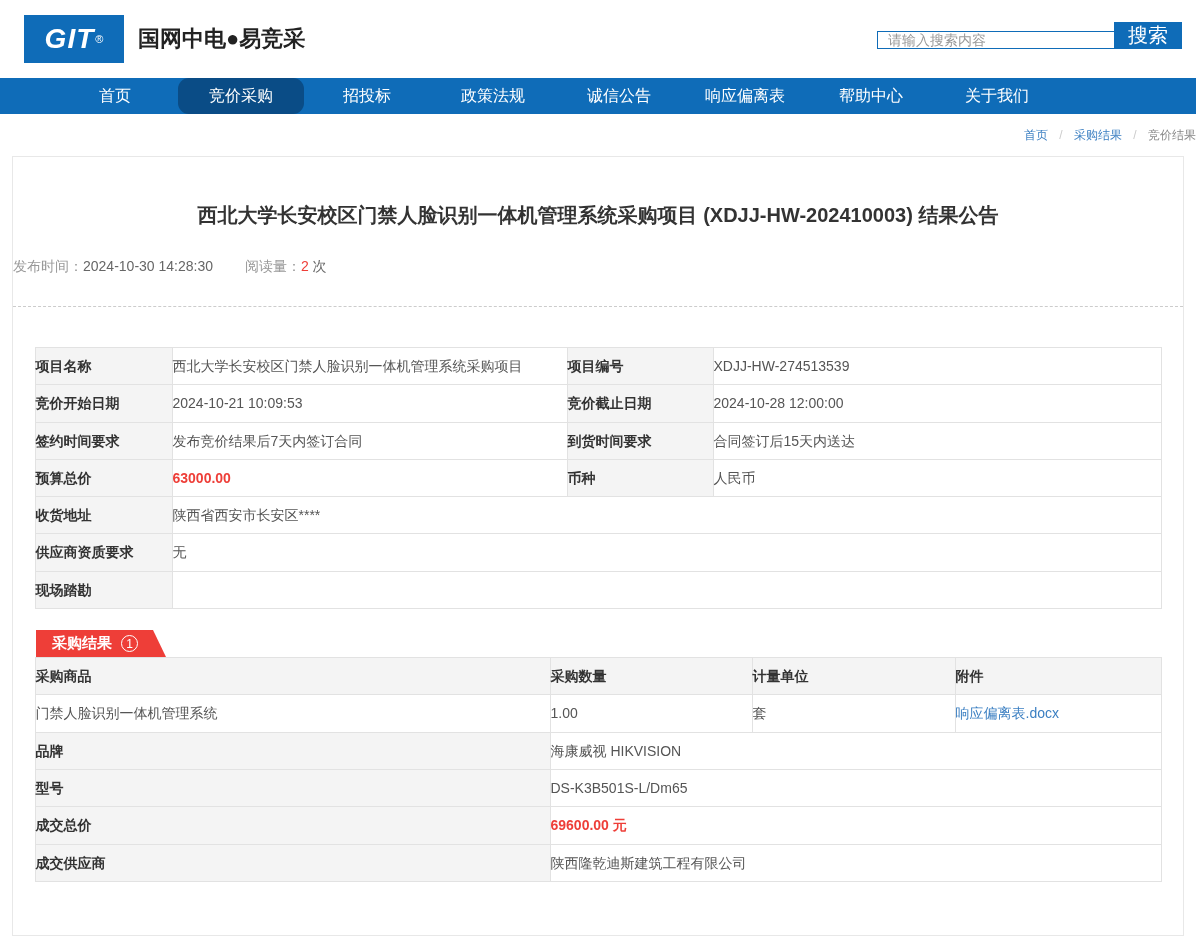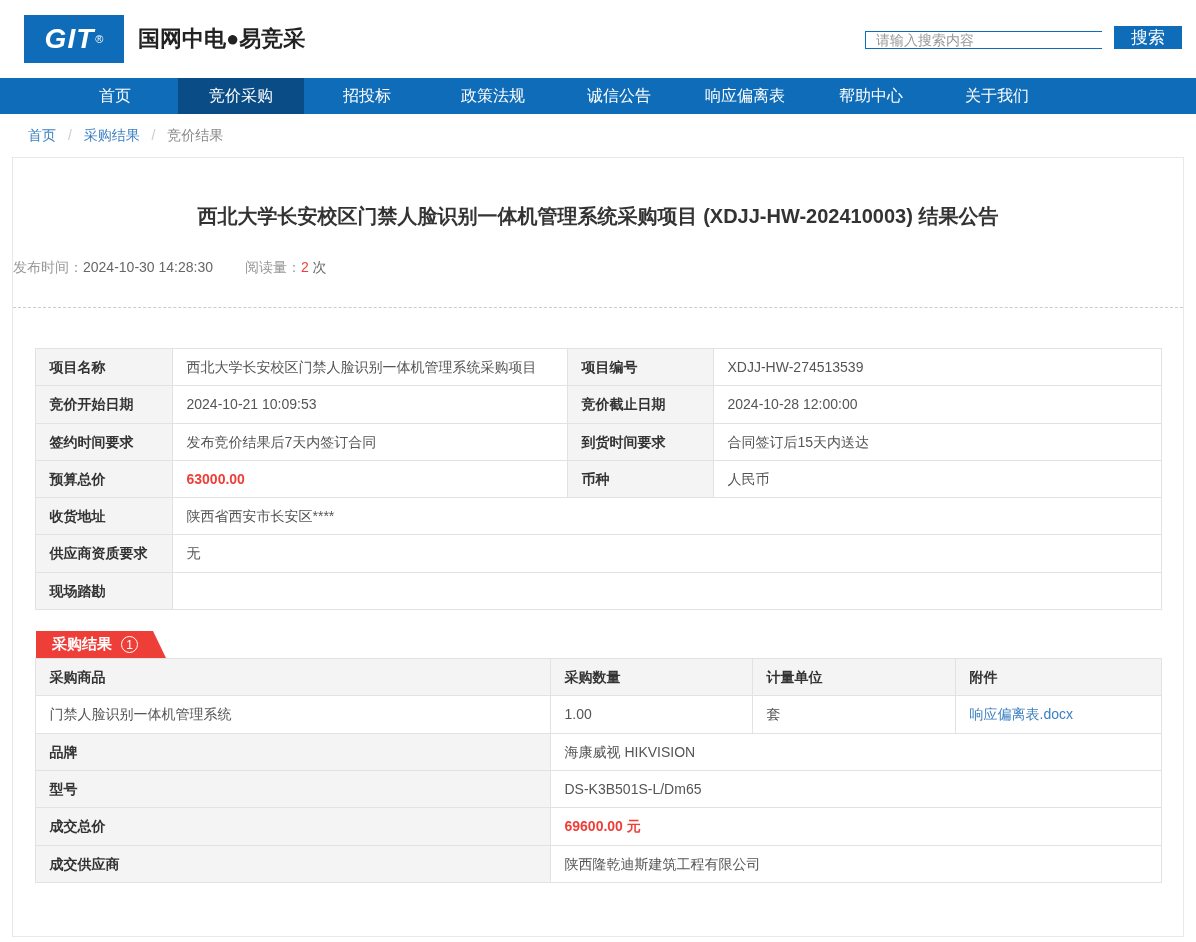--- a/index.html
+++ b/index.html
@@ -25,31 +25,31 @@
   .site-name{font-size:22px;font-weight:bold;color:#222;margin-left:14px;flex:1 1 auto;}
   .search-wrap{display:flex;align-items:flex-end;height:20px;}
   .search-input{
     width:237px;border:1px solid var(--brand-blue);border-right:none;
     padding:0 10px;font-size:14px;color:#333;outline:none;
     font-family:"Liberation Sans","DejaVu Sans",sans-serif;
   }
   .search-input::placeholder{color:#999;}
   .search-btn{
     width:68px;background:var(--brand-blue);color:#fff;border:none;
-    font-size:17px;cursor:pointer;font-family:"Liberation Sans","DejaVu Sans",sans-serif;margin-left:12px;
+    font-size:20px;cursor:pointer;font-family:"Liberation Sans","DejaVu Sans",sans-serif;
   }
   
   .nav-bar{background:var(--brand-blue);height:36px;display:flex;padding-left:52px;}
   .nav-item{
     width:126px;height:36px;line-height:36px;text-align:center;
     color:#fff;font-size:16px;cursor:pointer;
   }
-  .nav-item.active{background:var(--nav-active);}
-  
-  .breadcrumb{padding:13px 0 12px 28px;font-size:14px;color:#999;}
+  .nav-item.active{background:var(--nav-active);border-radius:11px;}
+  
+  .breadcrumb{padding:13px 0 12px 28px;font-size:12px;color:#999;text-align:right;}
   .breadcrumb .crumb-link{color:var(--link-blue);text-decoration:none;cursor:pointer;}
   .breadcrumb .crumb-sep{margin:0 8px;color:#ccc;}
   .breadcrumb .crumb-current{color:#888;}
   
   .card{
     margin:0 12px;border:1px solid #e8e8e8;background:#fff;
     padding-bottom:12px;min-height:780px;
   }
   .article-title{
     text-align:center;font-size:20px;font-weight:bold;color:#333;
@@ -57,21 +57,21 @@
   }
   .article-meta{text-align:left;margin-top:30px;font-size:14px;color:#999;}
   .article-meta .meta-label{color:#999;}
   .article-meta .meta-value{color:#666;}
   .article-meta .meta-views{margin-left:28px;}
   .article-meta .red{color:var(--accent-red);}
   .dashed-divider{border:none;border-top:1px dashed #ccc;margin:30px 0 0 0;}
   
   table{border-collapse:collapse;width:1126px;margin:0 auto;font-size:14px;table-layout:fixed;}
   .info-table{margin-top:40px;}
-  td,th{border:1px solid #e2e2e2;padding:8px 14px;vertical-align:middle;line-height:1.45;word-break:break-all;}
+  td,th{border:1px solid #e2e2e2;padding:8px 0;vertical-align:middle;line-height:1.45;word-break:break-all;}
   td.lbl,th{background:#f4f4f4;font-weight:bold;color:#333;text-align:left;}
   td.val{color:#555;background:#fff;}
   td.red{color:var(--accent-red);font-weight:bold;}
   tr{height:36px;}
   
   .result-ribbon{
     display:inline-flex;align-items:center;gap:9px;
     margin:21px 0 0 23px;background:var(--accent-red);color:#fff;
     font-size:15px;font-weight:bold;height:27px;
     padding:0 28px 0 16px;

